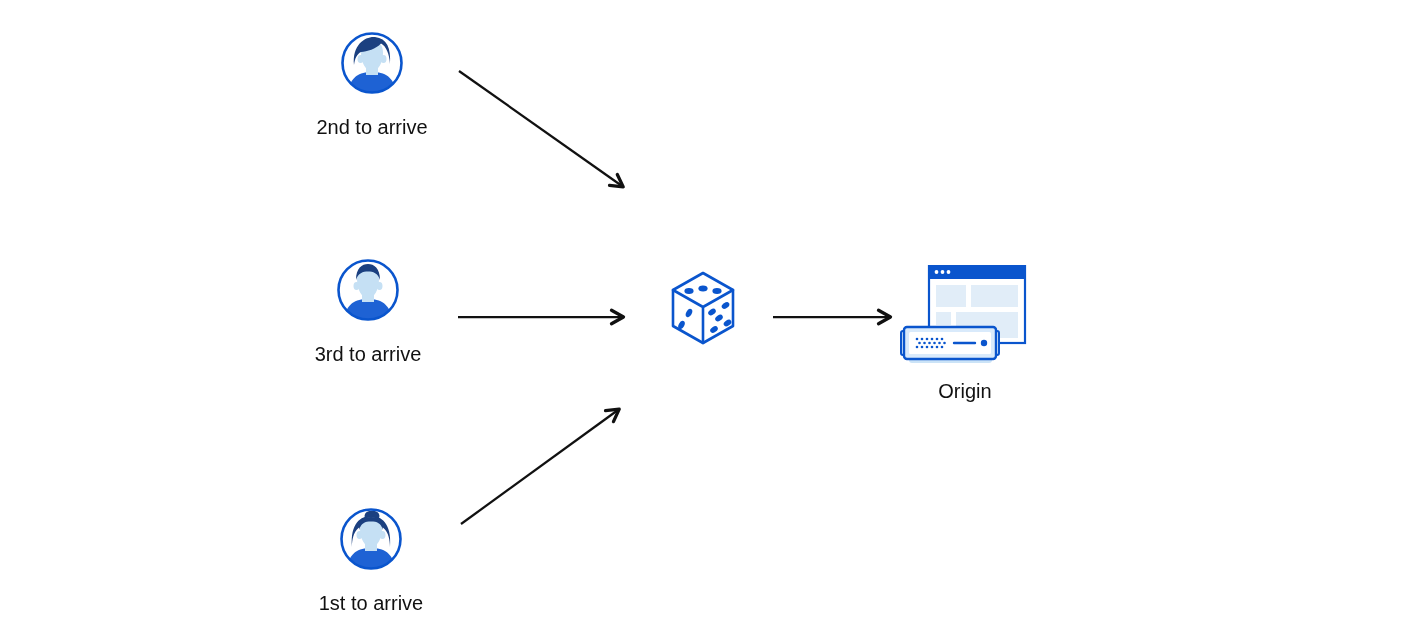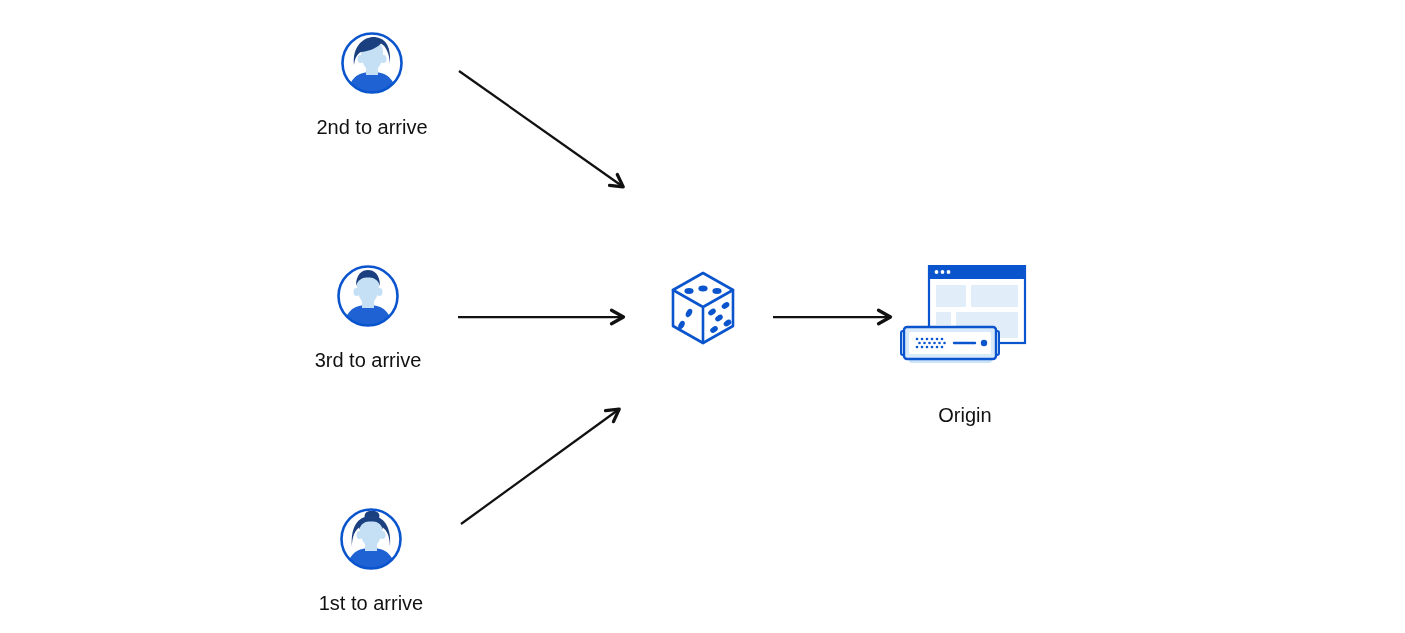--- a/index.html
+++ b/index.html
@@ -88,21 +88,21 @@
         <ellipse class="fl-face" cx="20.5" cy="28" rx="3" ry="4"></ellipse>
         <ellipse class="fl-face" cx="43.5" cy="28" rx="3" ry="4"></ellipse>
         <path class="fl-face" d="M21,22 C21,13 26,10 32,10 C38,10 43,13 43,22 C43,32 38,40 32,40 C26,40 21,32 21,22 Z"></path>
         <path class="fl-dark" d="M14,34 C12,13 26,5 35,6 C47,7.5 51,17 50,33 C49.5,23 46,15 41,12.5 C36,18 27,20.5 21,21 C17,23 15,27 14,34 Z"></path>
       </g>
       <circle class="fl-none st-primary" cx="32" cy="32" r="29.5" stroke-width="2.6"></circle>
     </svg>
     <div class="label">2nd to arrive</div>
   </div>
 
-  <div class="node avatar-node" style="left:288px;top:264px;">
+  <div class="node avatar-node" style="left:288px;top:258px;">
     <svg class="avatar-icon" viewBox="0 0 64 64" xmlns="http://www.w3.org/2000/svg">
       <defs>
           <clipPath id="clipB">
             <circle cx="32" cy="32" r="29.5"></circle>
           </clipPath>
         </defs>
       <circle class="fl-white" cx="32" cy="32" r="29.5"></circle>
       <g clip-path="url(#clipB)">
         <path class="fl-shirt" d="M8,64 C9,46 19,41 32,41 C45,41 55,46 56,64 Z"></path>
         <rect class="fl-face" x="26" y="32" width="12" height="12"></rect>
@@ -152,21 +152,21 @@
       <ellipse class="fl-primary" cx="12.5" cy="55" rx="4.4" ry="2.8" transform="rotate(-62 12.5 55)"></ellipse>
 
       <ellipse class="fl-primary" cx="43" cy="42" rx="4.2" ry="2.7" transform="rotate(-34 43 42)"></ellipse>
       <ellipse class="fl-primary" cx="56.5" cy="35.5" rx="4.2" ry="2.7" transform="rotate(-34 56.5 35.5)"></ellipse>
       <ellipse class="fl-primary" cx="50" cy="48" rx="4.2" ry="2.7" transform="rotate(-34 50 48)"></ellipse>
       <ellipse class="fl-primary" cx="45" cy="59.5" rx="4.2" ry="2.7" transform="rotate(-34 45 59.5)"></ellipse>
       <ellipse class="fl-primary" cx="58.5" cy="53" rx="4.2" ry="2.7" transform="rotate(-34 58.5 53)"></ellipse>
     </svg>
   </div>
 
-  <div class="node origin-node" style="left:900px;top:265px;gap:24px;">
+  <div class="node origin-node" style="left:900px;top:265px;">
     <svg class="origin-icon" viewBox="0 0 130 100" xmlns="http://www.w3.org/2000/svg">
 
       <g>
         <rect class="fl-white st-primary" x="29" y="1" width="96" height="77" stroke-width="2.2"></rect>
         <rect class="fl-primary" x="28" y="0" width="98" height="14"></rect>
         <circle fill="#ffffff" cx="36.5" cy="7" r="1.9"></circle>
         <circle fill="#ffffff" cx="42.5" cy="7" r="1.9"></circle>
         <circle fill="#ffffff" cx="48.5" cy="7" r="1.9"></circle>
         <rect class="fl-pale" x="36" y="20" width="30" height="22"></rect>
         <rect class="fl-pale" x="71" y="20" width="47" height="22"></rect>

